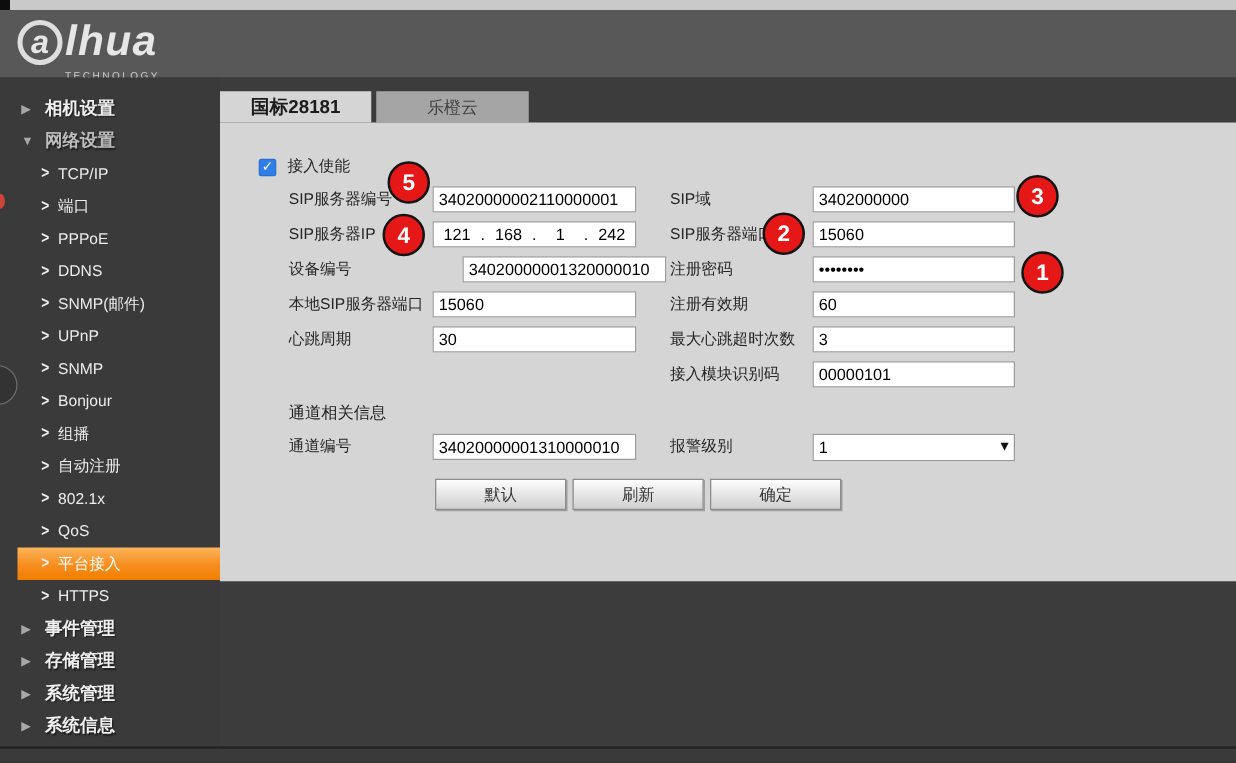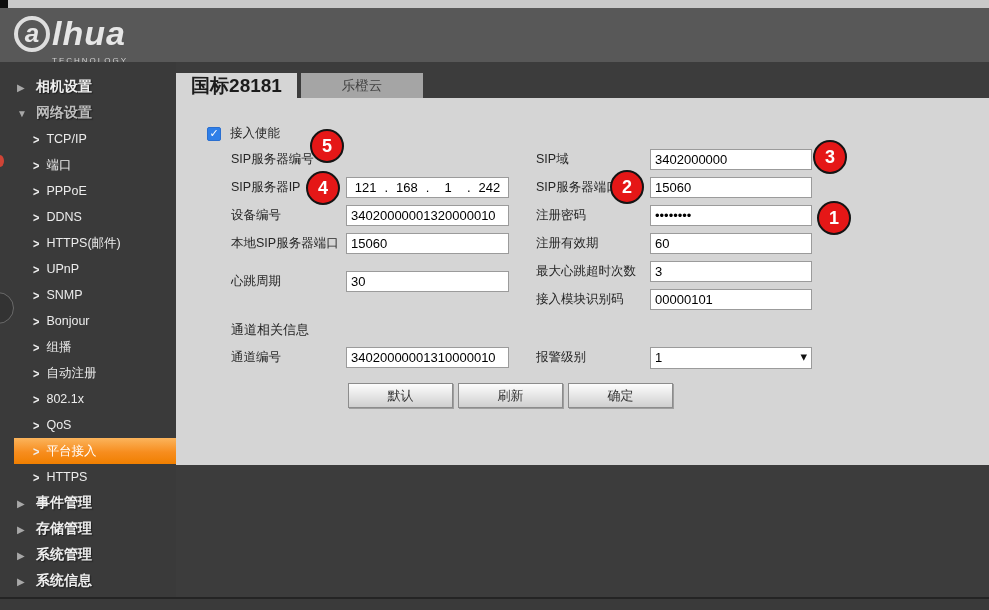--- a/index.html
+++ b/index.html
@@ -42,21 +42,21 @@
 
   
   .edge-red-dot { position:absolute; left:-4px; top:155px; width:8px; height:12px; border-radius:50%;
       background:#cf4436; }
   .edge-handle { position:absolute; left:-18px; top:292px; width:32px; height:32px; border-radius:50%;
       background:#333333; border:1px solid #6a6a6a; }
 
   
   .tab { position:absolute; top:73px; height:25px; display:flex; align-items:center; justify-content:center;
          cursor:pointer; }
-  .tab-active { left:176px; width:121px; background:#d5d5d5; font-size:19px; font-weight:bold; color:#1c1c1c; }
+  .tab-active { left:176px; width:121px; background:#d5d5d5; font-size:15px; font-weight:bold; color:#1c1c1c; }
   .tab-inactive { left:301px; width:122px; background:#a5a5a5; font-size:13.5px; color:#3f3f3f; }
 
   
   .panel { position:absolute; left:176px; top:98px; width:813px; height:367px; background:#d5d5d5; }
 
   .chk-row { position:absolute; left:31px; top:27px; display:flex; align-items:center; }
   .checkbox { width:14px; height:14px; background:#2f7fe8; border:1px solid #2a6fd0; border-radius:2px;
       color:#fff; font-size:11px; font-weight:bold; display:flex; align-items:center; justify-content:center;
       cursor:pointer; }
   .chk-label { margin-left:9px; font-size:12.5px; color:#262626; }
@@ -132,21 +132,21 @@
       <div class="nav-row nav-sub">
         <span class="chev">&gt;</span>
         <span class="lbl">PPPoE</span>
       </div>
       <div class="nav-row nav-sub">
         <span class="chev">&gt;</span>
         <span class="lbl">DDNS</span>
       </div>
       <div class="nav-row nav-sub">
         <span class="chev">&gt;</span>
-        <span class="lbl">HTTPS(邮件)</span>
+        <span class="lbl">SNMP(邮件)</span>
       </div>
       <div class="nav-row nav-sub">
         <span class="chev">&gt;</span>
         <span class="lbl">UPnP</span>
       </div>
       <div class="nav-row nav-sub">
         <span class="chev">&gt;</span>
         <span class="lbl">SNMP</span>
       </div>
       <div class="nav-row nav-sub">
@@ -204,42 +204,43 @@
 
   <div class="panel">
 
     <div class="chk-row">
       <span class="checkbox">✓</span>
       <span class="chk-label">接入使能</span>
     </div>
 
     <div class="frow col-l" style="top:51px;">
       <span class="flabel">SIP服务器编号</span>
+      <input class="tinput" type="text" value="34020000002110000001" style="">
     </div>
     <div class="frow col-l" style="top:79px;">
       <span class="flabel">SIP服务器IP</span>
       <div class="ipbox">
         <span class="ipseg">121</span>
           <span class="ipdot">.</span>
           <span class="ipseg">168</span>
           <span class="ipdot">.</span>
           <span class="ipseg">1</span>
           <span class="ipdot">.</span>
           <span class="ipseg">242</span>
       </div>
     </div>
-    <div class="frow col-l" style="top:107px;">
+    <div class="frow col-l" style="top:107px;gap:24px;">
       <span class="flabel">设备编号</span>
       <input class="tinput" type="text" value="34020000001320000010" style="">
     </div>
     <div class="frow col-l" style="top:135px;">
       <span class="flabel">本地SIP服务器端口</span>
       <input class="tinput" type="text" value="15060" style="">
     </div>
-    <div class="frow col-l" style="top:173px;">
+    <div class="frow col-l" style="top:163px;">
       <span class="flabel">心跳周期</span>
       <input class="tinput" type="text" value="30" style="">
     </div>
 
     <div class="frow col-r" style="top:51px;">
       <span class="flabel">SIP域</span>
       <input class="tinput" type="text" value="3402000000" style="">
     </div>
     <div class="frow col-r" style="top:79px;">
       <span class="flabel">SIP服务器端口</span>

